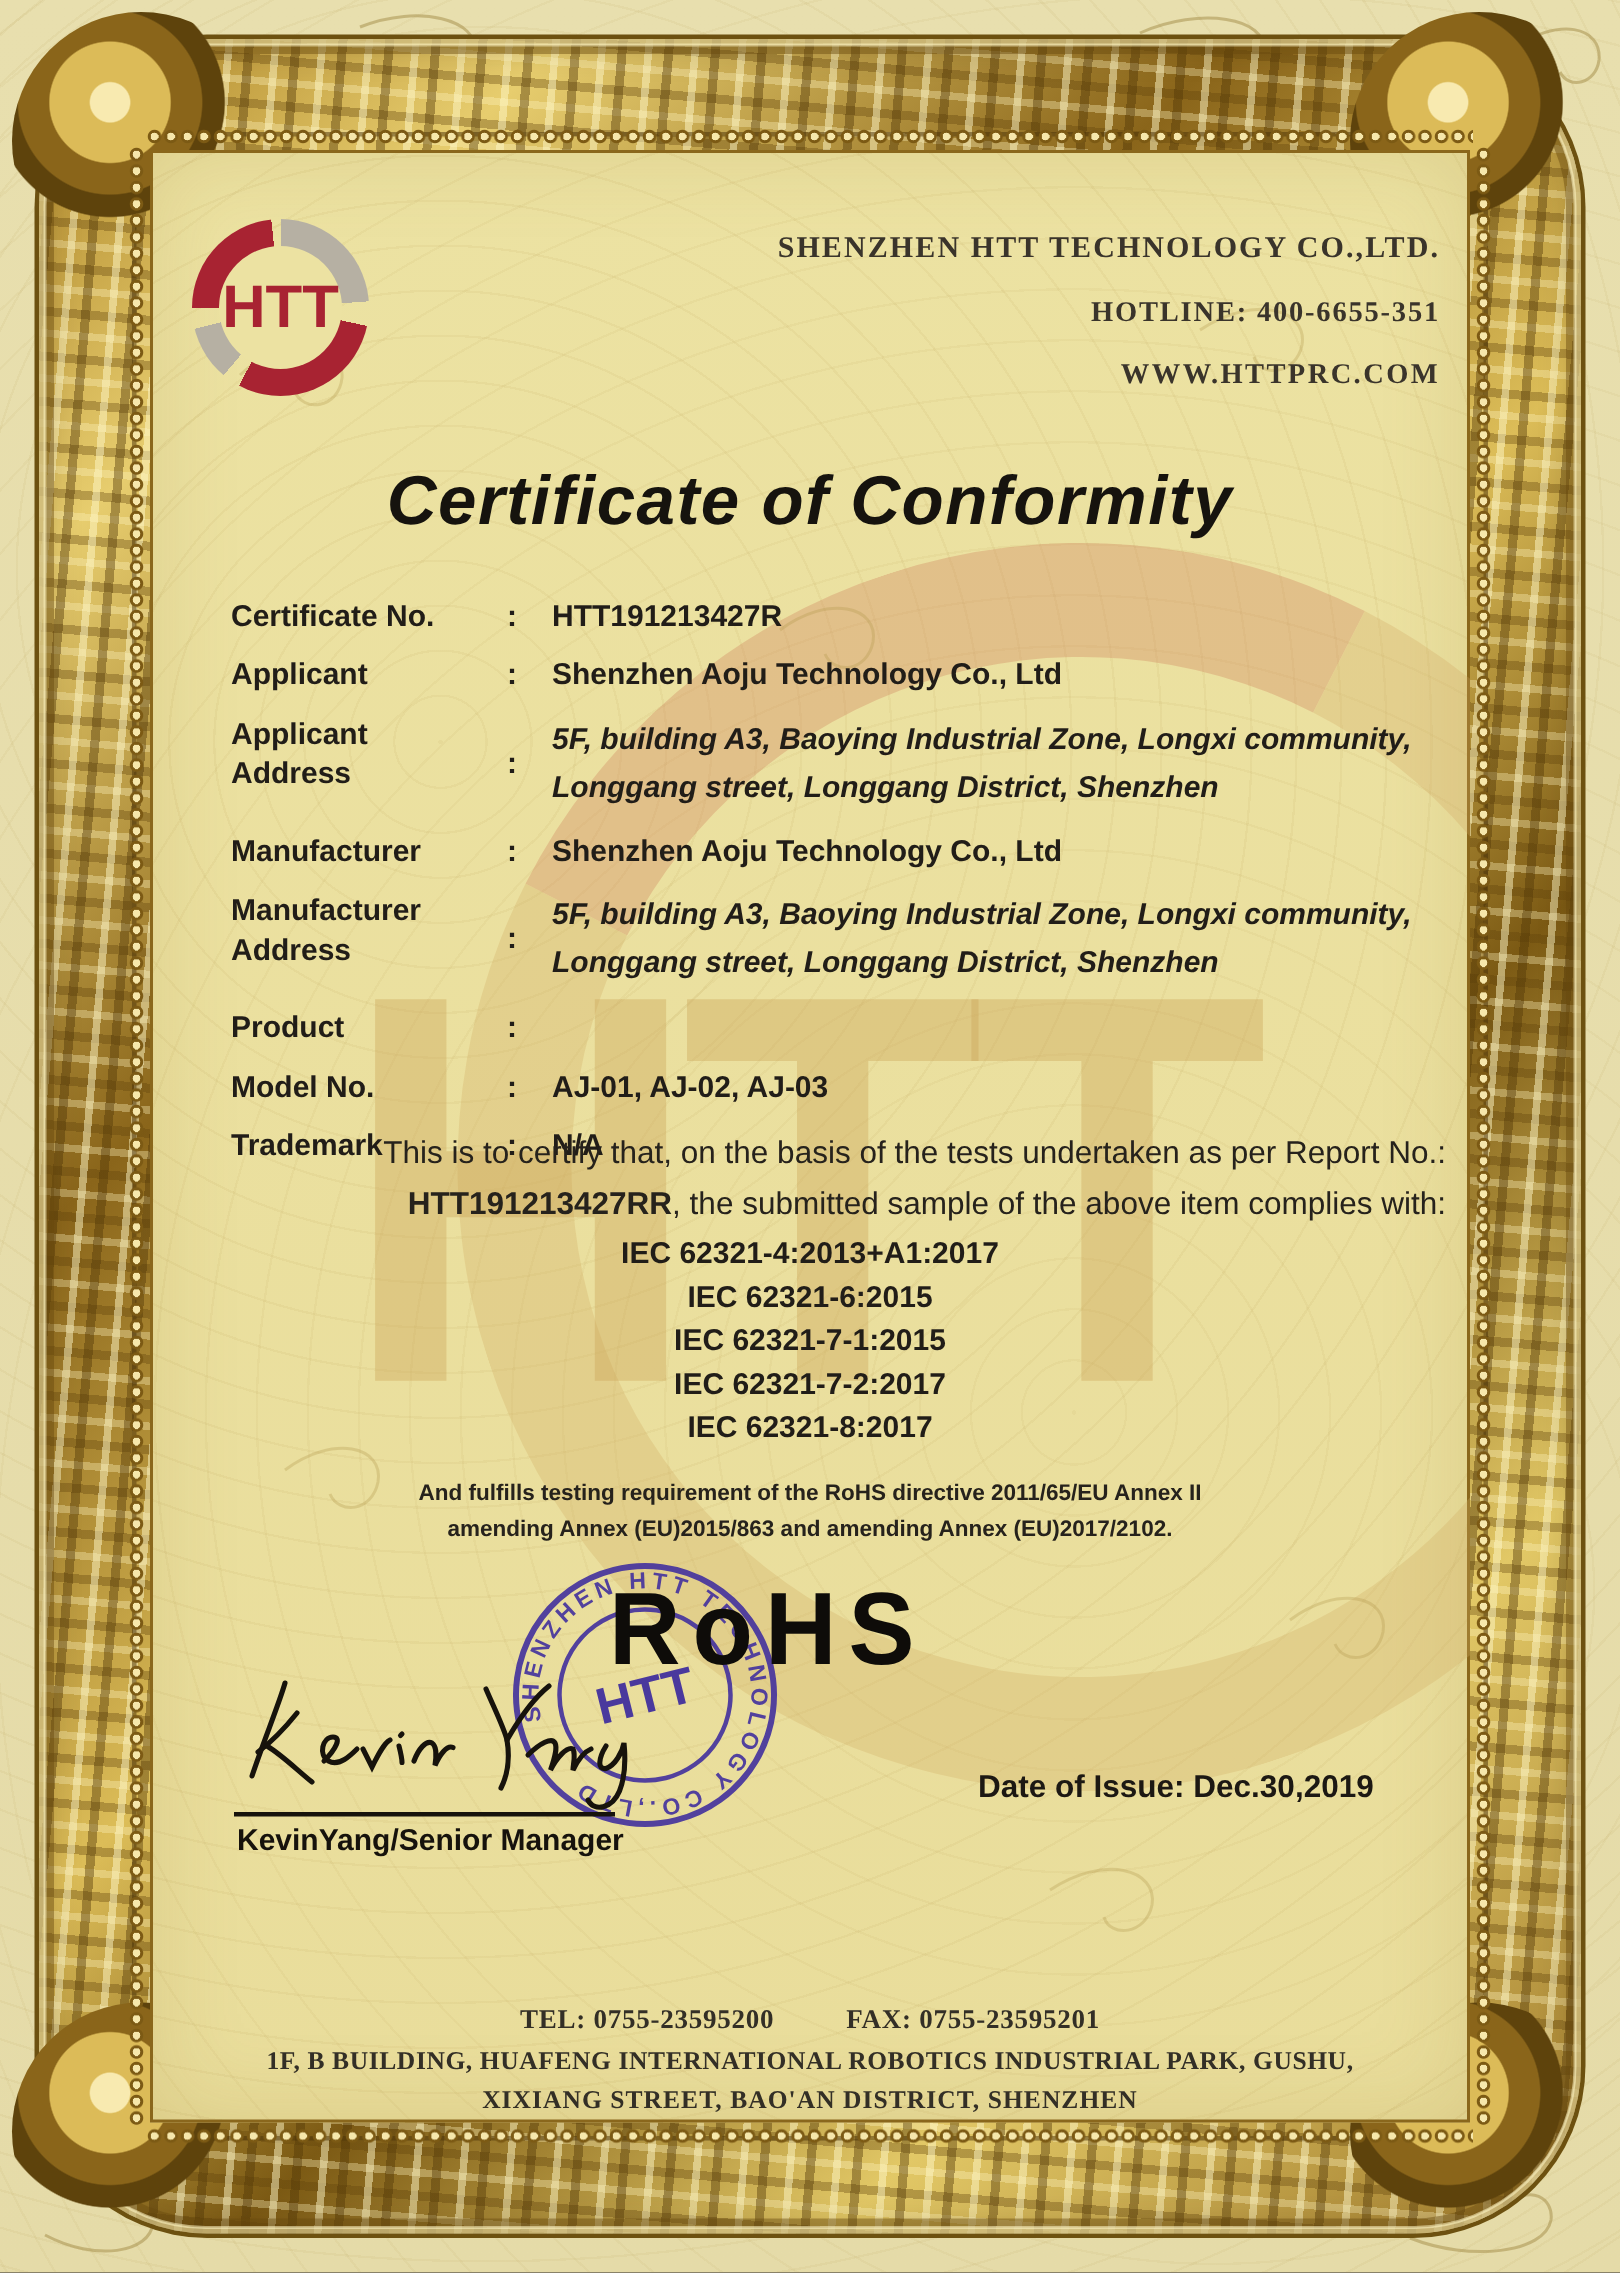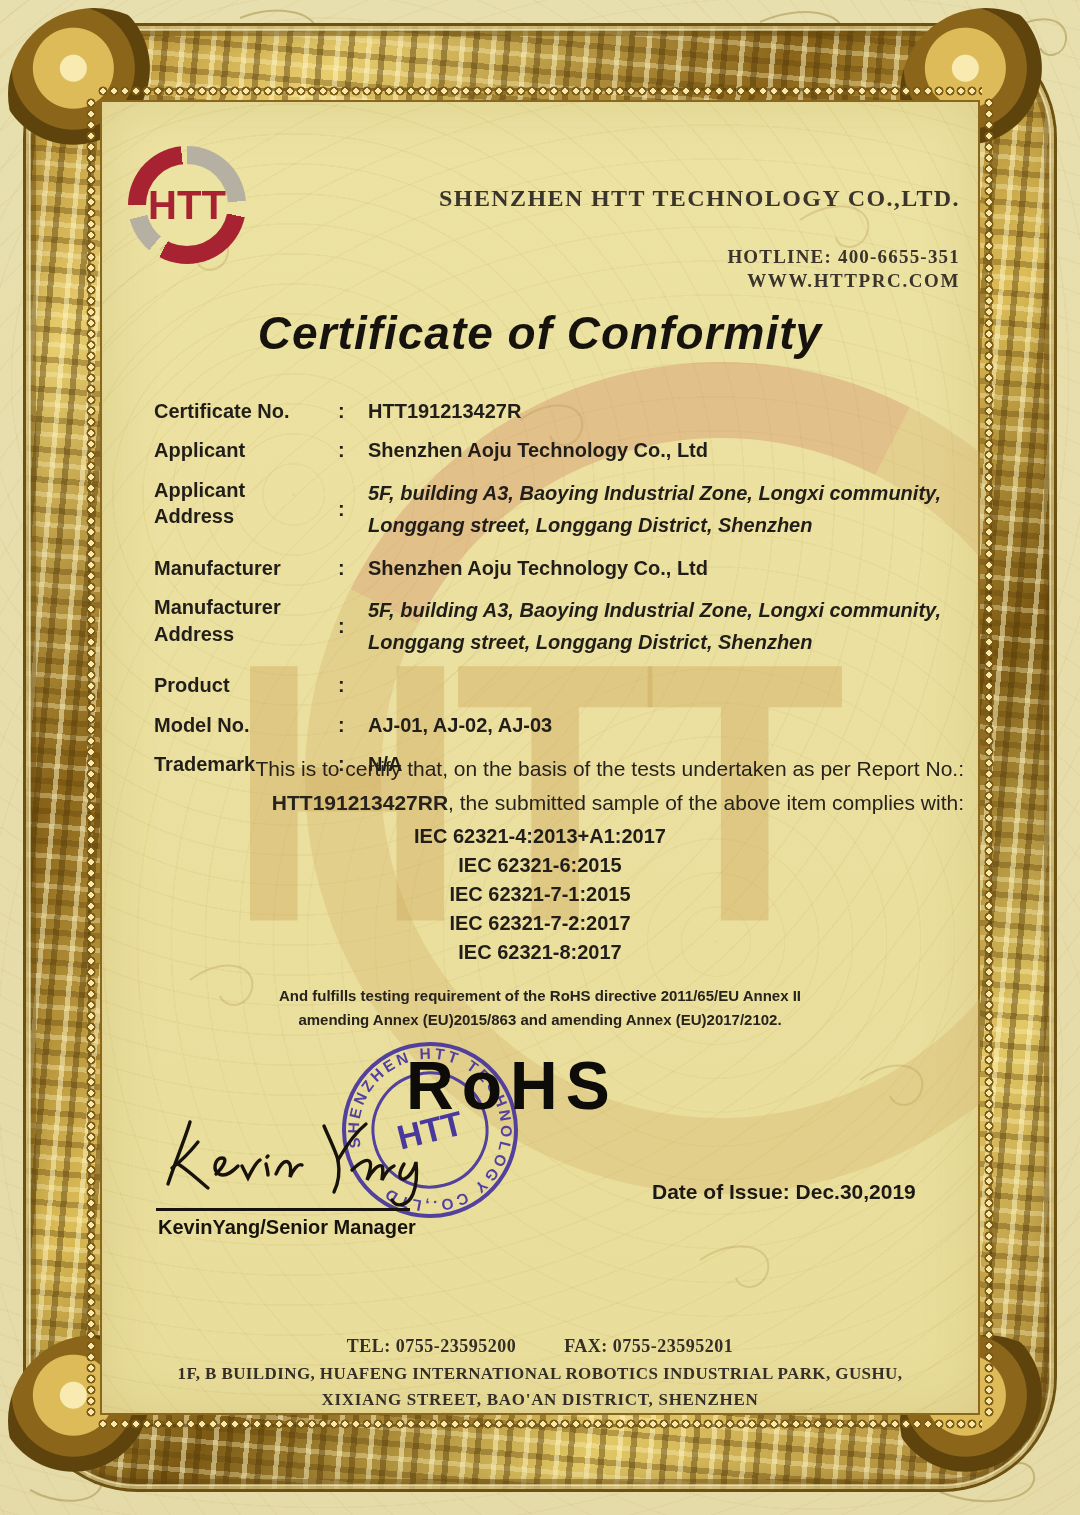--- a/index.html
+++ b/index.html
@@ -42,23 +42,23 @@
   .inner-flourish{position:absolute;inset:0;z-index:1;pointer-events:none;}
   
   .logo{position:absolute;left:28px;top:46px;width:118px;height:118px;z-index:3;}
   .logo-ring{position:absolute;inset:0;border-radius:50%;
     background:conic-gradient(from 0deg,#b6b0a3 0deg 86deg,rgba(0,0,0,0) 86deg 102deg,#a82332 102deg 208deg,rgba(0,0,0,0) 208deg 220deg,#b6b0a3 220deg 256deg,rgba(0,0,0,0) 256deg 270deg,#a82332 270deg 354deg,rgba(0,0,0,0) 354deg 360deg);}
   .logo-hole{position:absolute;inset:18px;border-radius:50%;background:#ece2a2;}
   .logo-label{position:absolute;inset:0;display:flex;align-items:center;justify-content:center;
     font-size:40px;font-weight:bold;color:#a82332;letter-spacing:0px;}
   .header-right{position:absolute;top:54px;right:20px;z-index:3;text-align:right;
     font-family:"Liberation Serif",serif;font-weight:bold;color:#3a342b;}
-  .company{font-size:24px;letter-spacing:1.4px;margin-top:31px;}
-  .hotline{margin-top:34px;font-size:19px;letter-spacing:1.2px;}
-  .website{margin-top:2px;font-size:19px;letter-spacing:1.6px;}
+  .company{font-size:20px;letter-spacing:1.4px;}
+  .hotline{margin-top:21px;font-size:19px;letter-spacing:1.2px;}
+  .website{margin-top:19px;font-size:19px;letter-spacing:1.6px;}
   .title{position:absolute;top:206px;left:0;right:0;z-index:3;text-align:center;
     font-size:46px;font-weight:bold;font-style:italic;color:#16130e;letter-spacing:1px;}
   
   .fields{position:absolute;top:298px;left:54px;right:34px;z-index:3;}
   .frow{display:grid;grid-template-columns:176px 38px 1fr;margin-bottom:13px;
     font-size:20px;font-weight:bold;color:#211d18;line-height:1.32;}
   .frow .colon{text-align:left;padding-left:8px;}
   .frow.addr{margin-bottom:14px;}
   .frow.addr .colon{align-self:center;}
   .frow.addr .val div{line-height:1.6;font-style:italic;}

